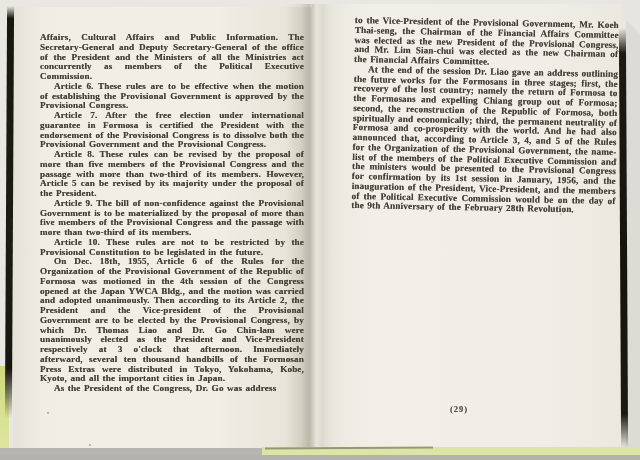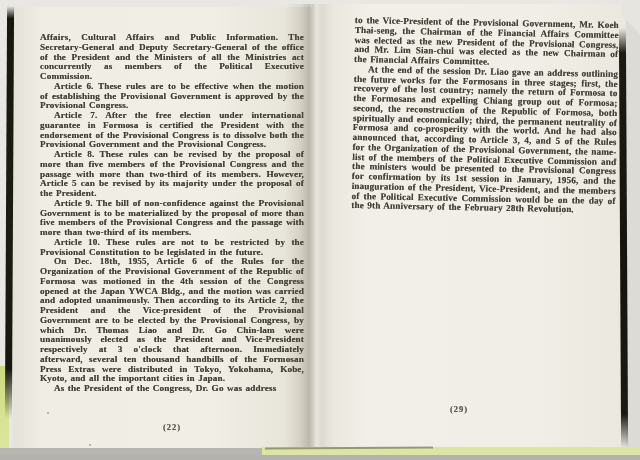--- a/index.html
+++ b/index.html
@@ -94,21 +94,20 @@
     <div class="page-text text-left">
         <p class="no-indent">Affairs, Cultural Affairs and Public Information. The Secretary-General and Deputy Secretary-General of the office of the President and the Ministers of all the Ministries act concurrently as members of the Political Executive Commission.</p>
         <p class="">Article 6. These rules are to be effective when the motion of establishing the Provisional Government is approved by the Provisional Congress.</p>
         <p class="">Article 7. After the free election under international guarantee in Formosa is certified the President with the endorsement of the Provisional Congress is to dissolve both the Provisional Government and the Provisional Congress.</p>
         <p class="">Article 8. These rules can be revised by the proposal of more than five members of the Provisional Congress and the passage with more than two-third of its members. However, Article 5 can be revised by its majority under the proposal of the President.</p>
         <p class="">Article 9. The bill of non-confidence against the Provisional Government is to be materialized by the proposal of more than five members of the Provisional Congress and the passage with more than two-third of its members.</p>
         <p class="">Article 10. These rules are not to be restricted by the Provisional Constitution to be legislated in the future.</p>
         <p class="">On Dec. 18th, 1955, Article 6 of the Rules for the Organization of the Provisional Government of the Republic of Formosa was motioned in the 4th session of the Congress opened at the Japan YWCA Bldg., and the motion was carried and adopted unanimously. Then according to its Article 2, the President and the Vice-president of the Provisional Government are to be elected by the Provisional Congress, by which Dr. Thomas Liao and Dr. Go Chin-lam were unanimously elected as the President and Vice-President respectively at 3 o'clock that afternoon. Immediately afterward, several ten thousand handbills of the Formosan Press Extras were distributed in Tokyo, Yokohama, Kobe, Kyoto, and all the important cities in Japan.</p>
         <p class="">As the President of the Congress, Dr. Go was address</p>
       </div>
-    <div class="page-number page-number-left">(22)</div>
   </div>
 
   <div class="page page-right">
     <div class="page-text text-right">
         <p class="no-indent">to the Vice-President of the Provisional Government, Mr. Koeh Thai-seng, the Chairman of the Financial Affairs Committee was elected as the new President of the Provisional Congress, and Mr. Lim Sian-chui was elected as the new Chairman of the Financial Affairs Committee.</p>
         <p class="">At the end of the session Dr. Liao gave an address outlining the future works for the Formosans in three stages; first, the recovery of the lost country; namely the return of Formosa to the Formosans and expelling Chiang group out of Formosa; second, the reconstruction of the Republic of Formosa, both spiritually and economically; third, the permanent neutrality of Formosa and co-prosperity with the world. And he had also announced that, according to Article 3, 4, and 5 of the Rules for the Organization of the Provisional Government, the name-list of the members of the Political Executive Commission and the ministers would be presented to the Provisional Congress for confirmation by its 1st session in January, 1956, and the inauguration of the President, Vice-President, and the members of the Political Executive Commission would be on the day of the 9th Anniversary of the February 28th Revolution.</p>
       </div>
     <div class="page-number page-number-right">(29)</div>
   </div>
 

